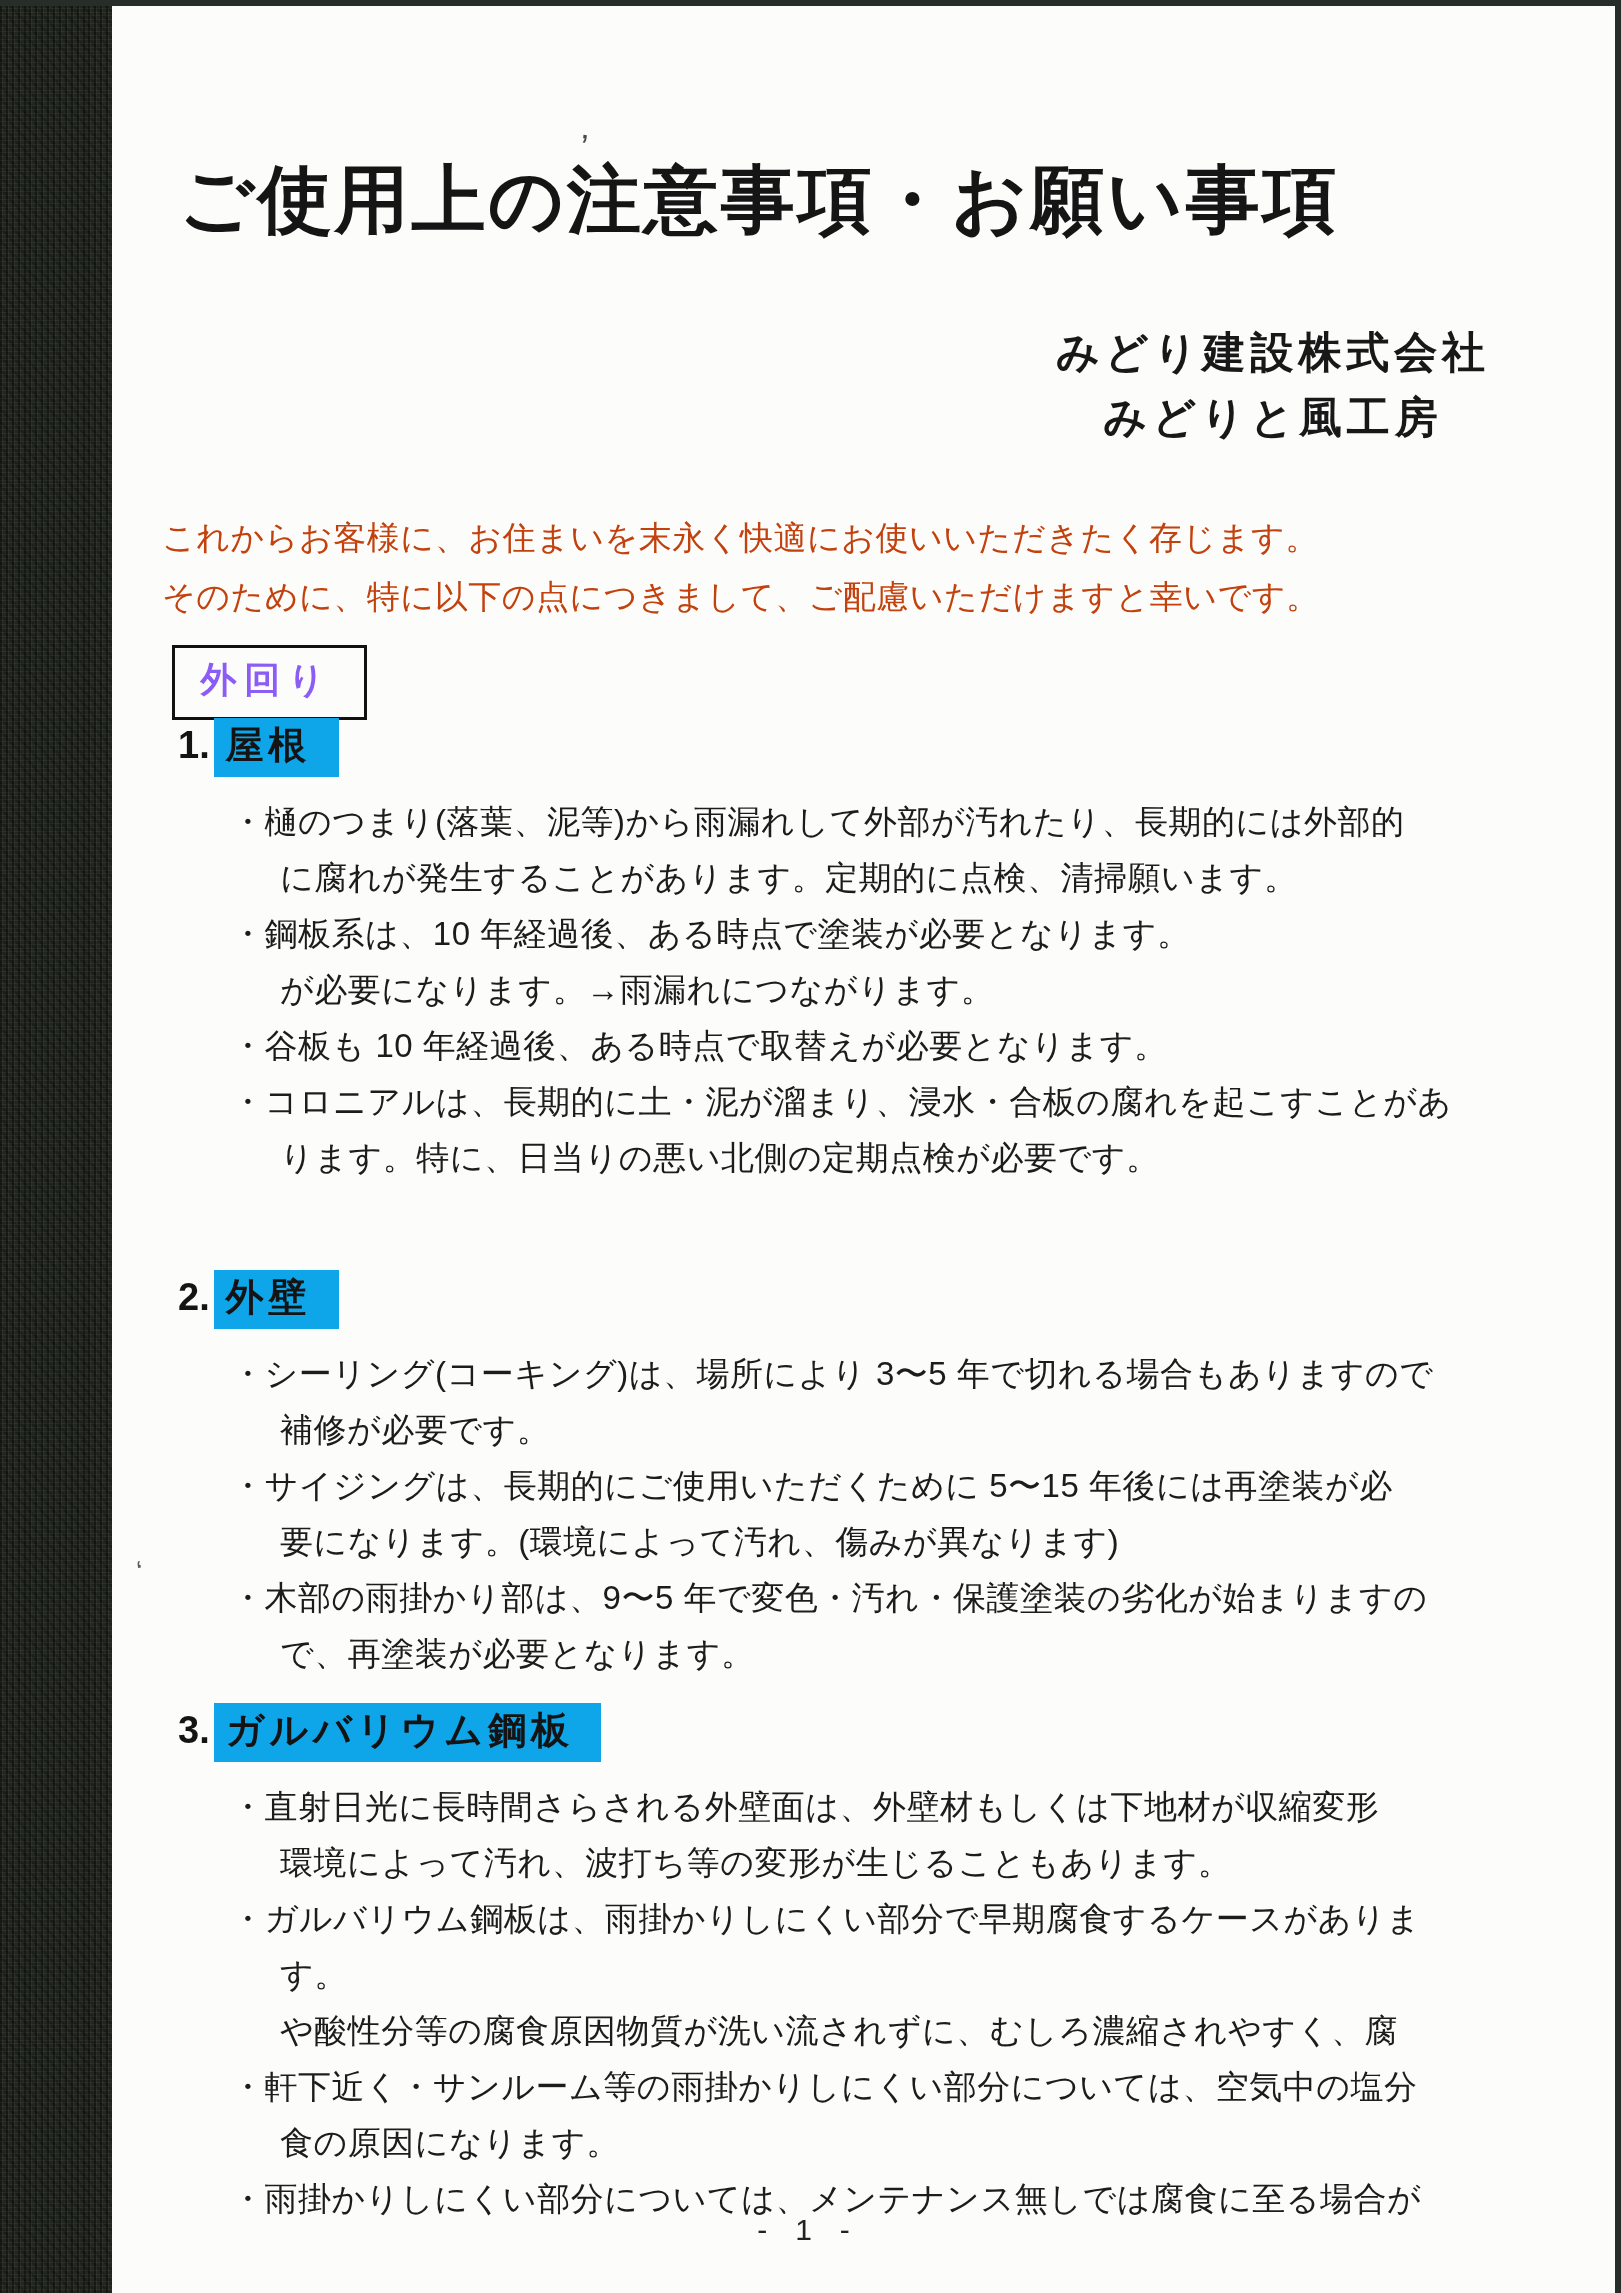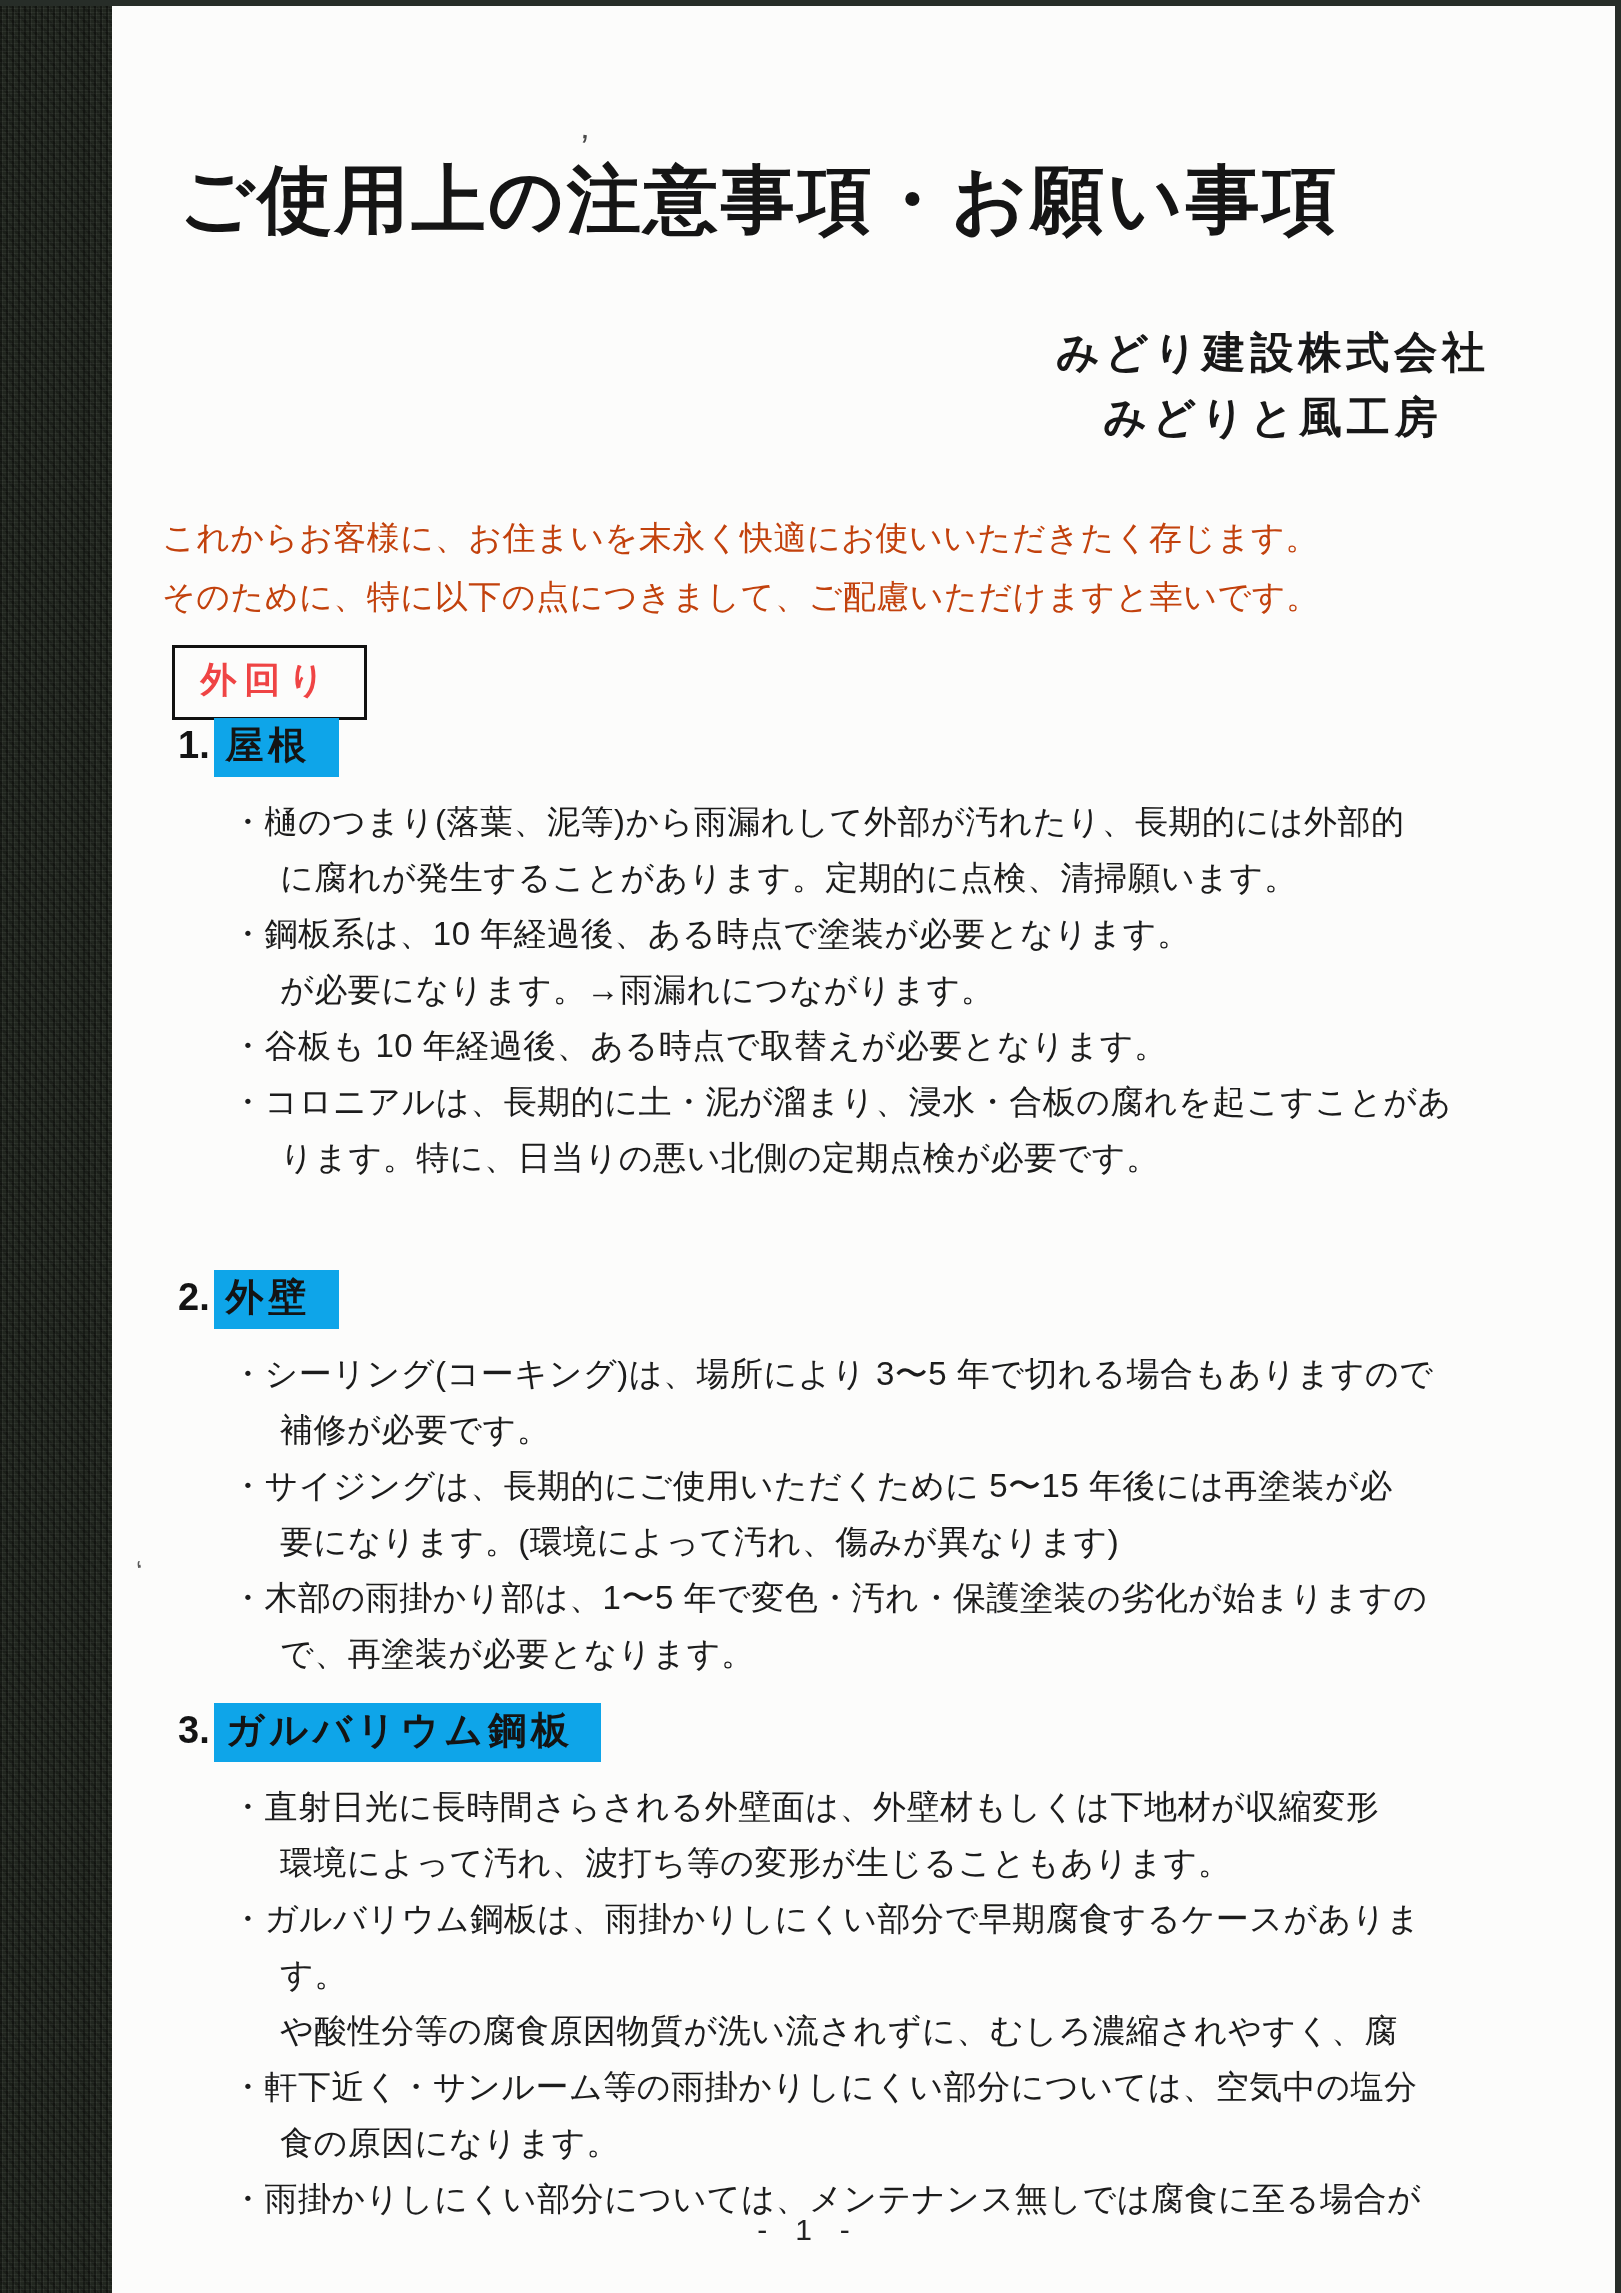--- a/index.html
+++ b/index.html
@@ -81,21 +81,21 @@
   }
 
   .category-box {
     position: absolute;
     left: 172px; top: 645px;
     border: 3.9px solid #111;
     padding: 7.8px 31px 11.8px 25.5px;
     font-size: 36px;
     font-weight: 600;
     letter-spacing: 7.8px;
-    color: #ef4444;
+    color: #8b5cf6;
     background: #fcfcfb;
   }
 
   .section {
     position: absolute;
     left: 178px;
     right: 69px;
   }
   .sec-header {
     font-size: 38px;
@@ -194,21 +194,21 @@
 
 <div class="section" style="top:1270px">
   <div class="sec-header">
     <span class="sec-num">2.</span><span class="sec-label">外壁</span>
   </div>
   <div class="bullets">
     <div class="bl first">・シーリング(コーキング)は、場所により 3〜5 年で切れる場合もありますので</div>
     <div class="bl cont">補修が必要です。</div>
     <div class="bl first">・サイジングは、長期的にご使用いただくために 5〜15 年後には再塗装が必</div>
     <div class="bl cont">要になります。(環境によって汚れ、傷みが異なります)</div>
-    <div class="bl first">・木部の雨掛かり部は、1〜5 年で変色・汚れ・保護塗装の劣化が始まりますの</div>
+    <div class="bl first">・木部の雨掛かり部は、9〜5 年で変色・汚れ・保護塗装の劣化が始まりますの</div>
     <div class="bl cont">で、再塗装が必要となります。</div>
   </div>
 </div>
 
 <div class="section" style="top:1703px">
   <div class="sec-header">
     <span class="sec-num">3.</span><span class="sec-label">ガルバリウム鋼板</span>
   </div>
   <div class="bullets">
     <div class="bl first">・直射日光に長時間さらされる外壁面は、外壁材もしくは下地材が収縮変形</div>

